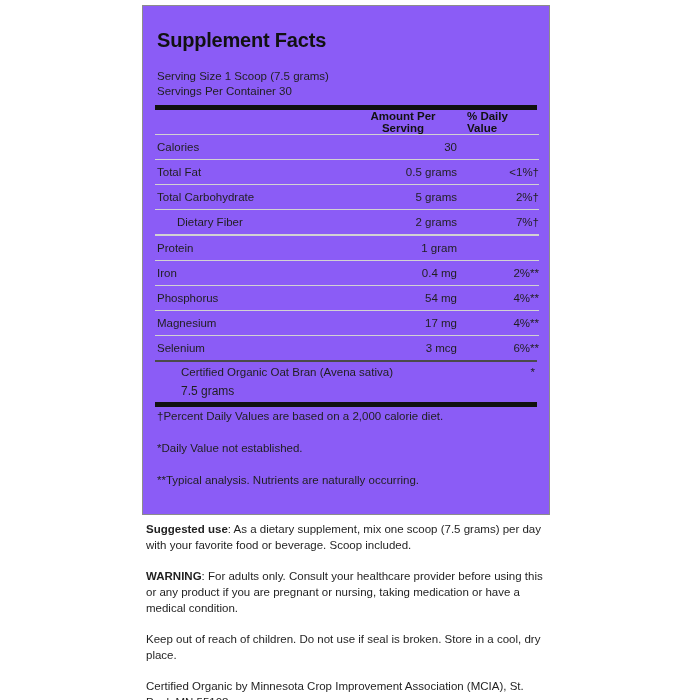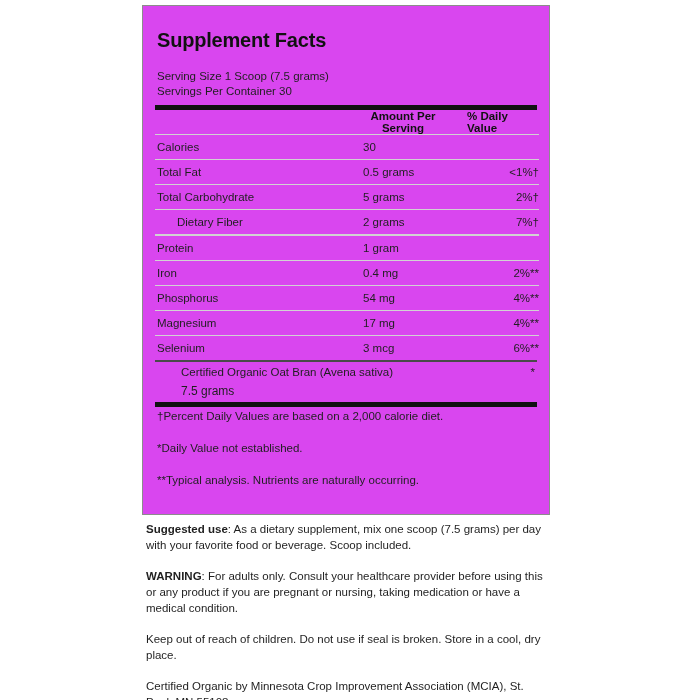--- a/index.html
+++ b/index.html
@@ -24,21 +24,21 @@
 
   
   .facts-panel {
     position: absolute;
     left: 142px;
     top: 5px;
     width: 408px;
     height: 510px;
     box-sizing: border-box;
     border: 1px solid #8c8c8c;
-    background: #d946ef;
+    background: #8b5cf6;
     padding: 0 12px;
   }
 
   .facts-title {
     font-size: 20px;
     font-weight: bold;
     letter-spacing: -0.2px;
     margin: 23px 0 0 2px;
     color: #111;
   }
@@ -92,21 +92,21 @@
   .hdr-amt { text-align: center; padding-right: 24px !important; }
   .hdr-dv  { text-align: left; }
 
   .data-row td {
     font-size: 11.5px;
     height: 24px;
     color: #1f1f1f;
   }
   .cell-name { text-align: left; padding-left: 2px !important; }
   .cell-name.indent { padding-left: 22px !important; }
-  .cell-amt  { text-align: left; padding-right: 10px !important; }
+  .cell-amt  { text-align: right; padding-right: 10px !important; }
   .cell-dv   { text-align: right; }
 
   .rowline {
     height: 1px;
     background: #d2d2d2;
     width: 100%;
   }
   .rowline-wrap { padding: 0 !important; height: 1px !important; }
 
   

